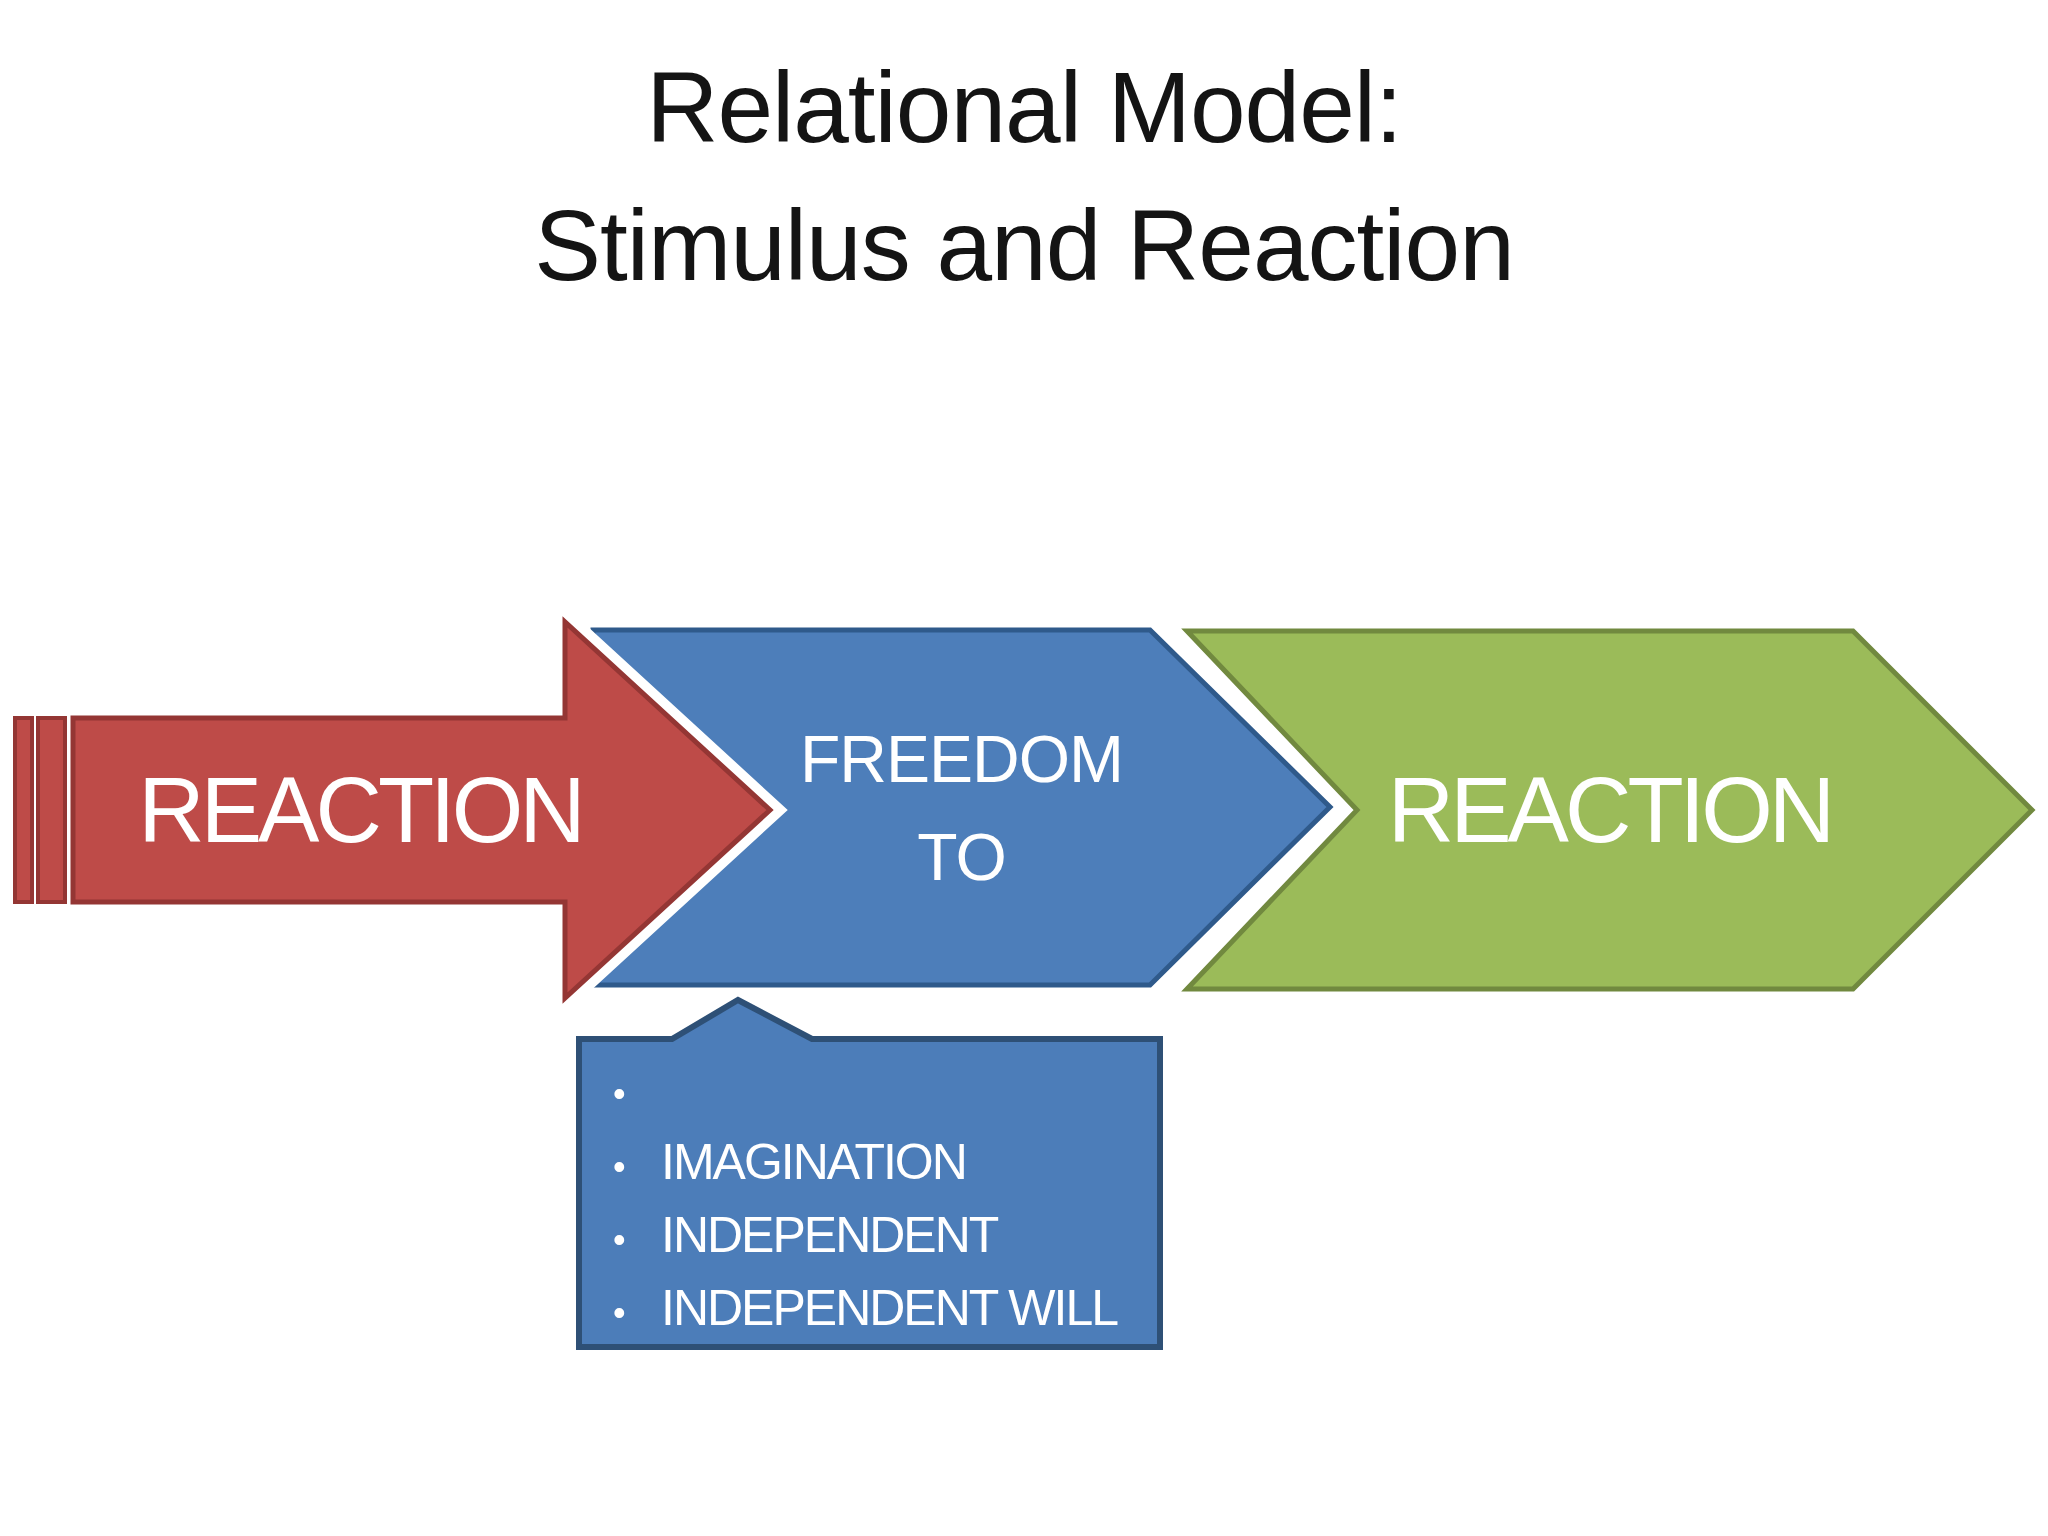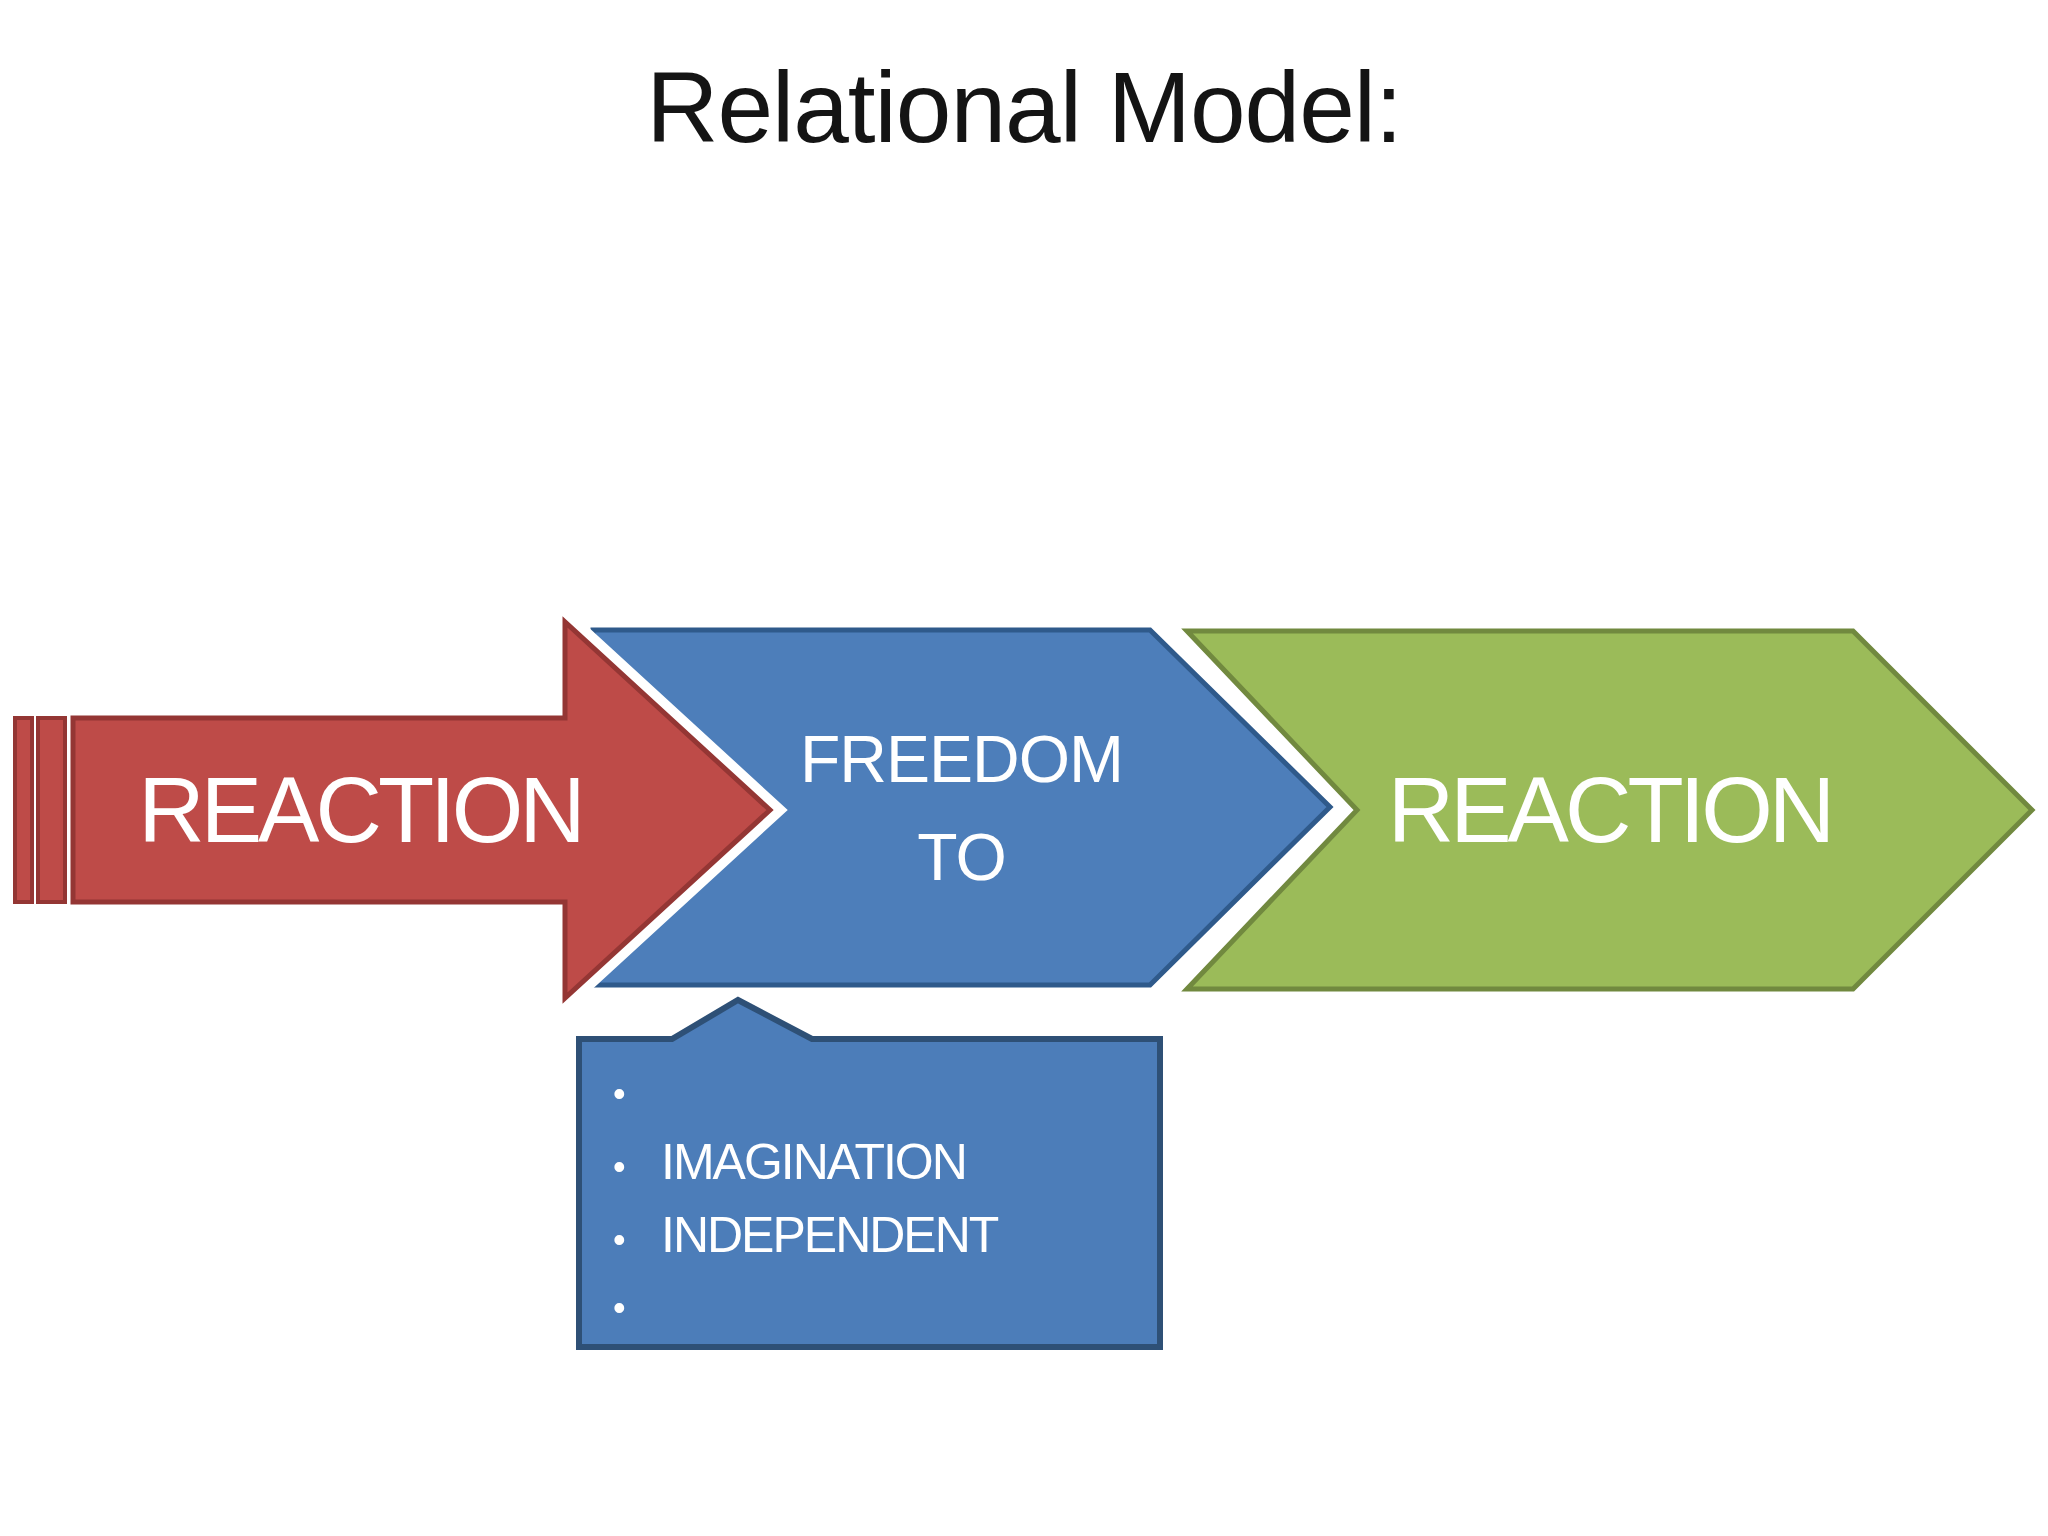--- a/index.html
+++ b/index.html
@@ -70,20 +70,21 @@
     <path d="M73,718 H565 V622 L770,810 L565,998 V902 H73 Z" fill="white" stroke="white" stroke-width="24" stroke-linejoin="miter"></path>
     <rect x="15" y="718" width="17" height="184" stroke-width="4" fill="#be4b48" stroke="#943634"></rect>
     <rect x="38" y="718" width="27" height="184" stroke-width="4" fill="#be4b48" stroke="#943634"></rect>
     <path d="M73,718 H565 V622 L770,810 L565,998 V902 H73 Z" stroke-width="5" stroke-linejoin="miter" fill="#be4b48" stroke="#943634"></path>
 
     <path d="M579,1039 H672 L738,1000 L812,1039 H1160 V1347 H579 Z" stroke-width="6" stroke-linejoin="miter" fill="#4c7db9" stroke="#2e5076"></path>
   </svg>
 
   <div class="title">
     <div>Relational Model:</div>
+    <div>Stimulus and Reaction</div>
   </div>
 
   <div class="shape-label label-stimulus">REACTION</div>
 
   <div class="shape-label label-freedom">
     <div>FREEDOM</div>
     <div>TO</div>
   </div>
 
   <div class="shape-label label-reaction">REACTION</div>
@@ -96,17 +97,18 @@
       <li>
         <span class="dot">•</span>
         <span>IMAGINATION</span>
       </li>
       <li>
         <span class="dot">•</span>
         <span>INDEPENDENT</span>
       </li>
       <li>
         <span class="dot">•</span>
+        <span>INDEPENDENT WILL</span>
       </li>
     </ul>
   </div>
 
 </div>
 
 </body></html>

